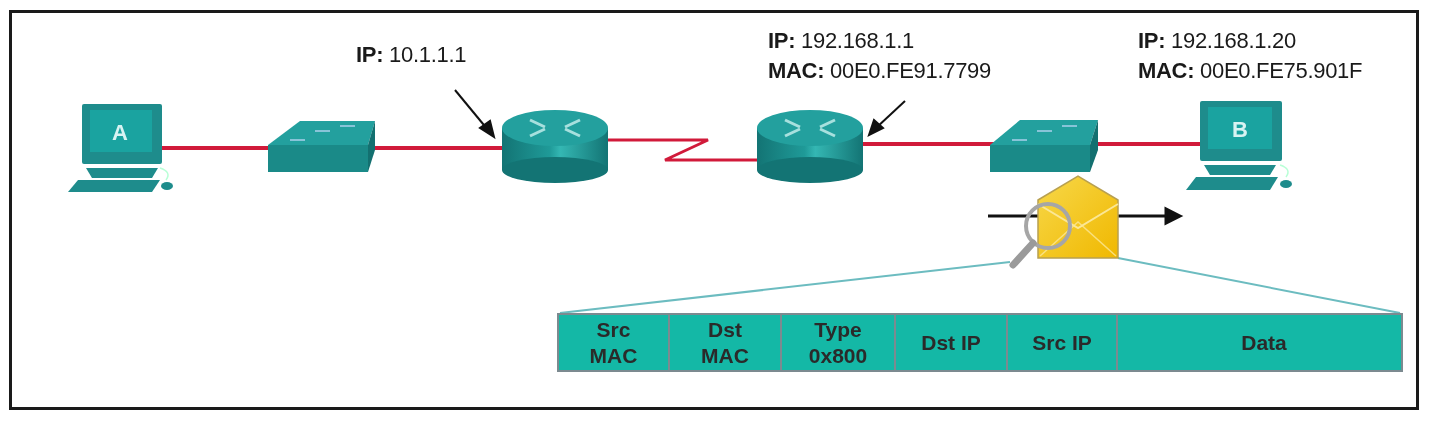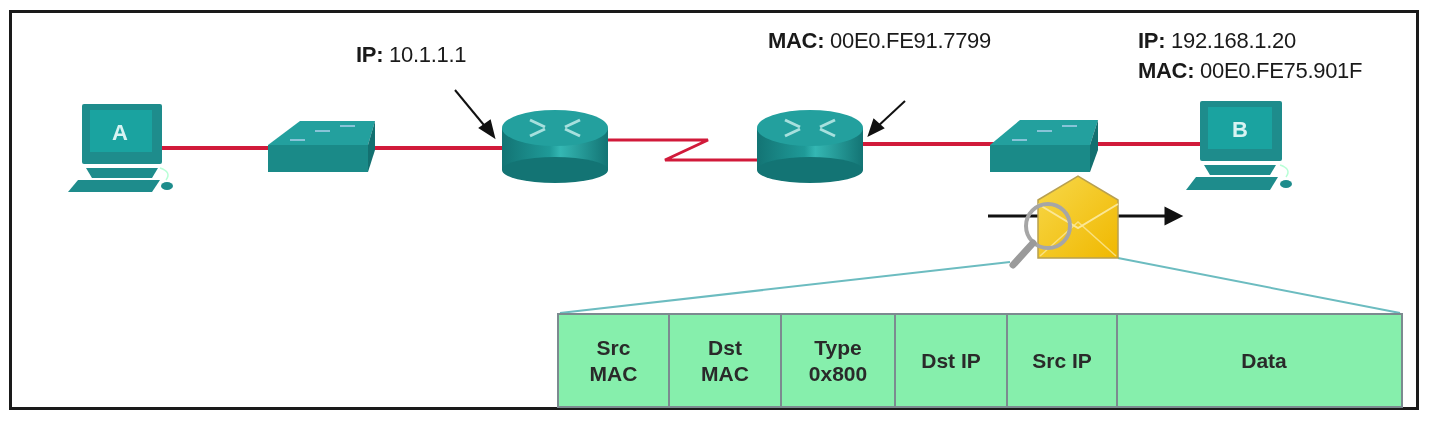--- a/index.html
+++ b/index.html
@@ -5,41 +5,42 @@
   html, body { margin: 0; padding: 0; background: #ffffff; }
   body { width: 1440px; height: 426px; position: relative; overflow: hidden;
          font-family: "Liberation Sans", sans-serif; }
   .frame { position: absolute; left: 9px; top: 10px; width: 1410px; height: 400px;
            border: 3px solid #1a1a1a; box-sizing: border-box; background: #fff; }
   .label { position: absolute; font-size: 22px; line-height: 30px; color: #1a1a1a;
            letter-spacing: -0.3px; white-space: nowrap; }
   .label b { font-weight: 700; }
   .label .v { font-weight: 400; }
   svg.net { position: absolute; left: 0; top: 0; }
-  .pdu { position: absolute; left: 557px; top: 313px; height: 95px;
+  .pdu { position: absolute; left: 557px; top: 313px; height: 59px;
          display: flex; border: 2px solid #7c8a90; box-sizing: border-box;
-         background: #86efac; }
+         background: #14b8a6; }
   .pdu .cell { border-right: 2px solid #7c8a90; display: flex; align-items: center;
                justify-content: center; text-align: center; font-weight: 700;
                font-size: 21px; line-height: 26px; color: #2a2a2a; box-sizing: border-box; }
   .pdu .cell:last-child { border-right: none; padding-left: 9px; }
   .pc-letter { font-weight: 700; font-size: 22px; fill: #d8f3f2;
                font-family: "Liberation Sans", sans-serif; }
 </style>
 </head>
 <body>
 
 <div class="frame"></div>
 
 <div class="label" style="left:20px; top:26px;">
 </div>
 <div class="label" style="left:356px; top:40px;">
   <div><b>IP:</b> <span class="v">10.1.1.1</span></div>
 </div>
 <div class="label" style="left:768px; top:26px;">
+  <div><b>IP:</b> <span class="v">192.168.1.1</span></div>
   <div><b>MAC:</b> <span class="v">00E0.FE91.7799</span></div>
 </div>
 <div class="label" style="left:1138px; top:26px;">
   <div><b>IP:</b> <span class="v">192.168.1.20</span></div>
   <div><b>MAC:</b> <span class="v">00E0.FE75.901F</span></div>
 </div>
 
 <svg class="net" width="1440" height="426" viewBox="0 0 1440 426">
   <defs>
     <linearGradient id="rtrSide" x1="0" x2="1" y1="0" y2="0">

